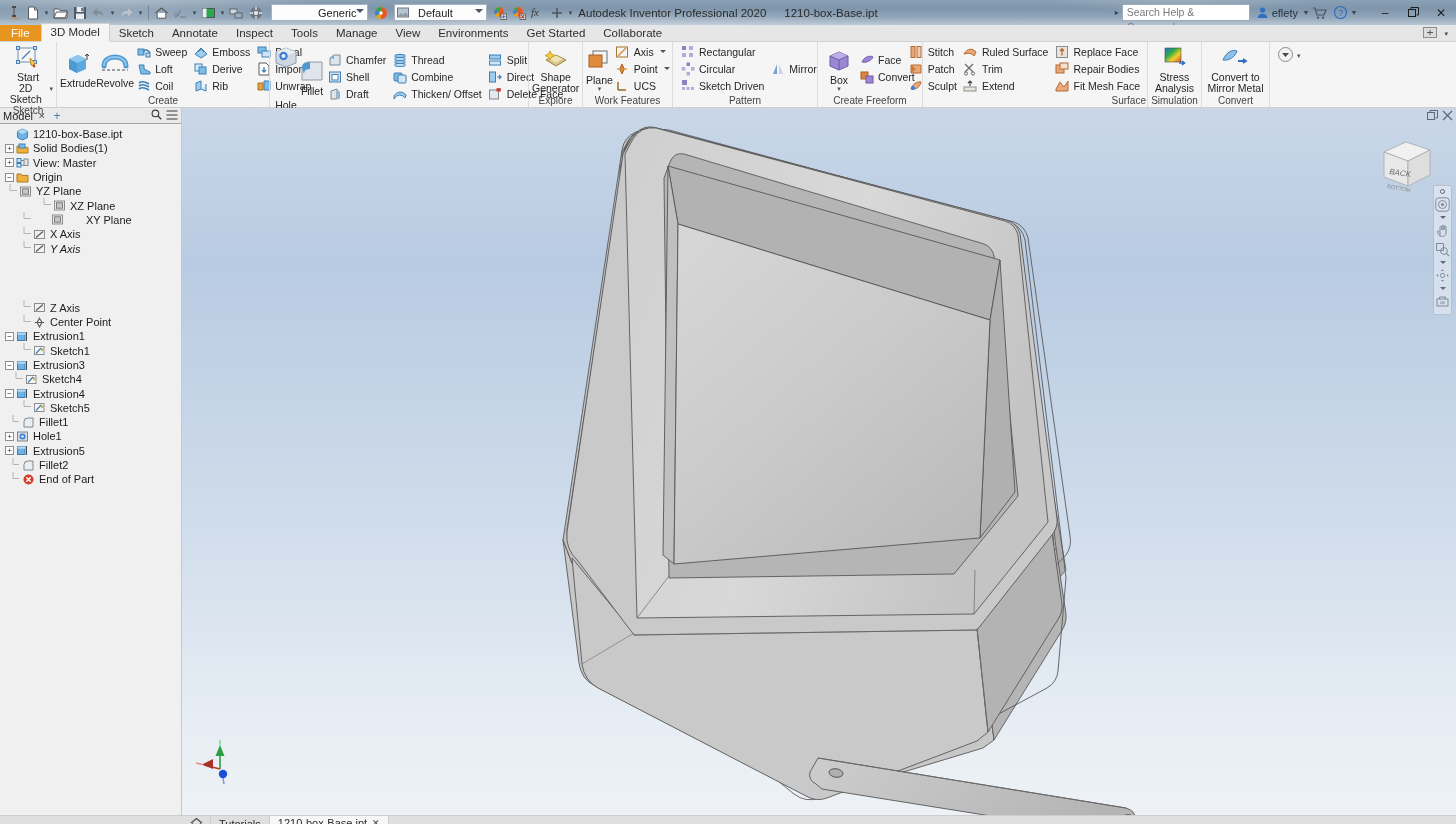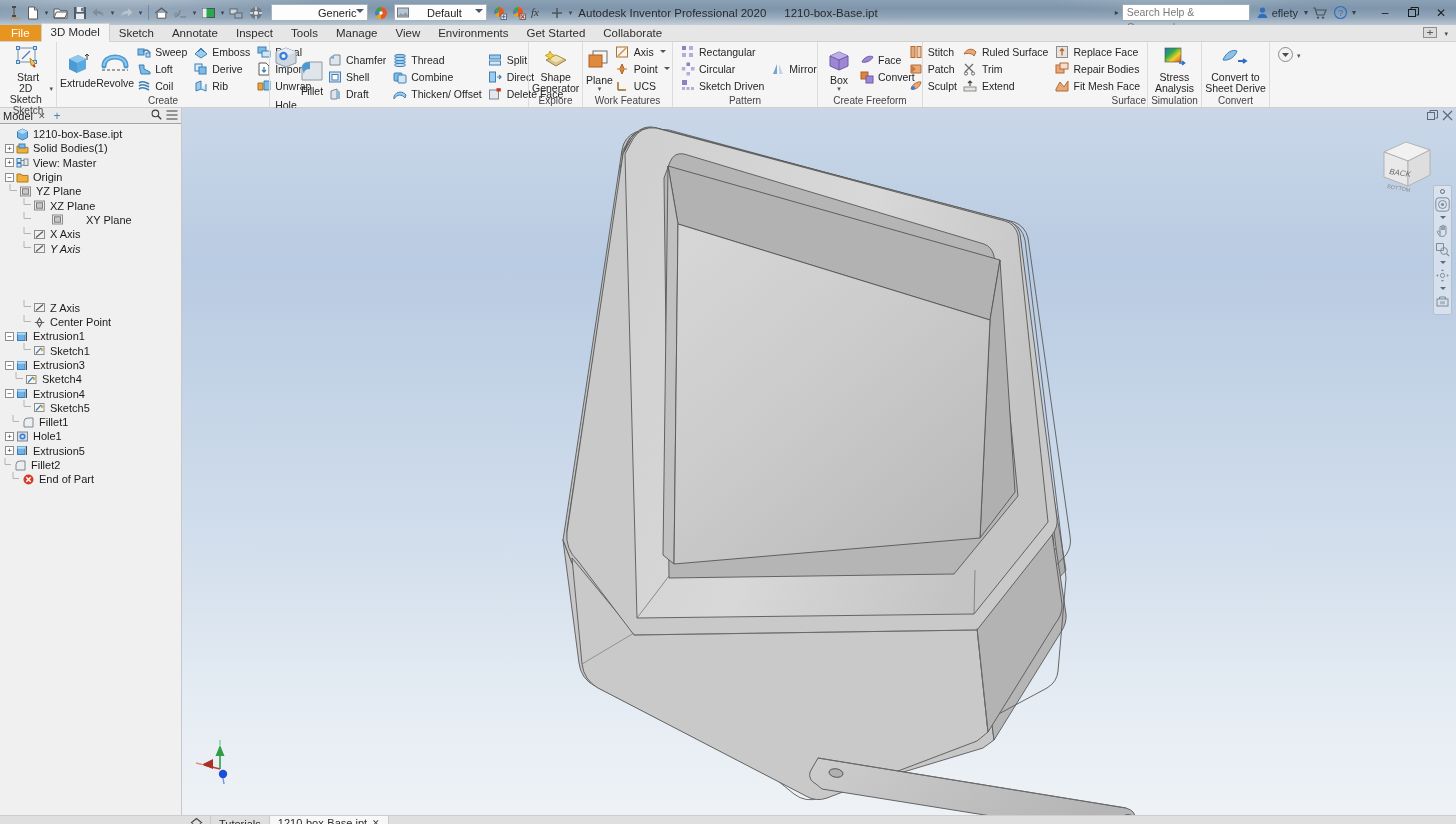--- a/index.html
+++ b/index.html
@@ -233,21 +233,21 @@
     </div>
     <div class="qbtn" style="margin-left:3px;">
       <svg width="14" height="14" viewBox="0 0 14 14">
           <circle cx="7" cy="7" r="6" fill="#f0a30a"></circle>
           <path d="M7 1a6 6 0 0 1 0 12z" fill="#e4572e"></path>
           <path d="M7 1a6 6 0 0 0-5.2 3l5.2 3z" fill="#2aa84a"></path>
           <path d="M1.8 10A6 6 0 0 1 1.8 4l5.2 3z" fill="#3b7dd8"></path>
           <circle cx="7" cy="7" r="1.7" fill="#fff"></circle>
         </svg>
     </div>
-    <div class="combo" style="width:93px;margin-left:4px;padding-left:32px;">
+    <div class="combo" style="width:93px;margin-left:4px;padding-left:23px;">
       <svg style="position:absolute;left:2px;top:2px;" width="12" height="12" viewBox="0 0 12 12">
           <rect x="0.5" y="1" width="11" height="9" fill="#b9c6d2" stroke="#6c7883"></rect>
           <path d="M1 9l3-3 2 2 2.5-3 3 4z" fill="#8d9aa6"></path>
         </svg>
       <span class="cval">Default</span>
       <span class="carr"></span>
     </div>
     <div class="qbtn" style="margin-left:3px;">
       <svg width="14" height="14" viewBox="0 0 14 14">
           <circle cx="6" cy="6" r="5" fill="#f0a30a"></circle>
@@ -881,21 +881,21 @@
   <div class="panel" style="width:68px;">
     <div class="prow">
       <div class="big" style="width:66px;">
         <span class="ic">
           <svg width="30" height="24" viewBox="0 0 30 24">
               <path d="M2 14c3-8 10-11 14-9-2 6-8 10-14 9z" fill="#8fc0e8" stroke="#3f7fb5"></path>
               <path d="M17 15h8M22 13l3 2-3 2" fill="none" stroke="#2f6fc0" stroke-width="1.8"></path>
             </svg>
         </span>
         <span>Convert to</span>
-        <span>Sheet Derive</span>
+        <span>Mirror Metal</span>
       </div>
     </div>
     <div class="plabel">Convert</div>
   </div>
 
   <div class="panel" style="width:46px;">
     <div class="prow" style="align-items:flex-start;padding-top:4px;">
       <div style="display:flex;align-items:center;gap:3px;padding-left:4px;">
         <span>
           <svg width="17" height="17" viewBox="0 0 17 17">
@@ -989,173 +989,173 @@
               <path d="M1 0v6.5h7" stroke="#b4b4b4" fill="none"></path>
             </svg></span>
         <span class="ticon">
             <svg width="13" height="13" viewBox="0 0 13 13">
               <rect x="1.5" y="2" width="10" height="9" fill="#e9e9e9" stroke="#8d8d8d"></rect>
               <rect x="3.5" y="3.8" width="6" height="5.4" fill="#c7c7c7" stroke="#7d7d7d"></rect>
             </svg>
           </span>
         <span class="tlabel">YZ Plane</span>
       </div>
+      <div class="tnode" style="padding-left:23px;margin-left:20px;">
+        <span class="tline"><svg width="9" height="13" viewBox="0 0 9 13">
+              <path d="M1 0v6.5h7" stroke="#b4b4b4" fill="none"></path>
+            </svg></span>
+        <span class="ticon">
+            <svg width="13" height="13" viewBox="0 0 13 13">
+              <rect x="1.5" y="2" width="10" height="9" fill="#e9e9e9" stroke="#8d8d8d"></rect>
+              <rect x="3.5" y="3.8" width="6" height="5.4" fill="#c7c7c7" stroke="#7d7d7d"></rect>
+            </svg>
+          </span>
+        <span class="tlabel">XZ Plane</span>
+      </div>
+      <div class="tnode" style="padding-left:23px;gap:18px;">
+        <span class="tline"><svg width="9" height="13" viewBox="0 0 9 13">
+              <path d="M1 0v6.5h7" stroke="#b4b4b4" fill="none"></path>
+            </svg></span>
+        <span class="ticon">
+            <svg width="13" height="13" viewBox="0 0 13 13">
+              <rect x="1.5" y="2" width="10" height="9" fill="#e9e9e9" stroke="#8d8d8d"></rect>
+              <rect x="3.5" y="3.8" width="6" height="5.4" fill="#c7c7c7" stroke="#7d7d7d"></rect>
+            </svg>
+          </span>
+        <span class="tlabel">XY Plane</span>
+      </div>
+
       <div class="tnode" style="padding-left:23px;">
         <span class="tline"><svg width="9" height="13" viewBox="0 0 9 13">
               <path d="M1 0v6.5h7" stroke="#b4b4b4" fill="none"></path>
             </svg></span>
         <span class="ticon">
             <svg width="13" height="13" viewBox="0 0 13 13">
-              <rect x="1.5" y="2" width="10" height="9" fill="#e9e9e9" stroke="#8d8d8d"></rect>
-              <rect x="3.5" y="3.8" width="6" height="5.4" fill="#c7c7c7" stroke="#7d7d7d"></rect>
-            </svg>
-          </span>
-        <span class="tlabel">XZ Plane</span>
-      </div>
-      <div class="tnode" style="padding-left:23px;gap:18px;">
+              <rect x="1.5" y="2.5" width="10" height="8" fill="#f1f1f1" stroke="#8d8d8d"></rect>
+              <path d="M3 9.5L10 3.5" stroke="#5b5b5b" stroke-width="1.2"></path>
+            </svg>
+          </span>
+        <span class="tlabel">X Axis</span>
+      </div>
+      <div class="tnode" style="padding-left:23px;font-style:italic;">
         <span class="tline"><svg width="9" height="13" viewBox="0 0 9 13">
               <path d="M1 0v6.5h7" stroke="#b4b4b4" fill="none"></path>
             </svg></span>
         <span class="ticon">
             <svg width="13" height="13" viewBox="0 0 13 13">
-              <rect x="1.5" y="2" width="10" height="9" fill="#e9e9e9" stroke="#8d8d8d"></rect>
-              <rect x="3.5" y="3.8" width="6" height="5.4" fill="#c7c7c7" stroke="#7d7d7d"></rect>
-            </svg>
-          </span>
-        <span class="tlabel">XY Plane</span>
+              <rect x="1.5" y="2.5" width="10" height="8" fill="#f1f1f1" stroke="#8d8d8d"></rect>
+              <path d="M3 9.5L10 3.5" stroke="#5b5b5b" stroke-width="1.2"></path>
+            </svg>
+          </span>
+        <span class="tlabel">Y Axis</span>
+      </div>
+      <div class="tnode" style="padding-left:23px;margin-top:45px;">
+        <span class="tline"><svg width="9" height="13" viewBox="0 0 9 13">
+              <path d="M1 0v6.5h7" stroke="#b4b4b4" fill="none"></path>
+            </svg></span>
+        <span class="ticon">
+            <svg width="13" height="13" viewBox="0 0 13 13">
+              <rect x="1.5" y="2.5" width="10" height="8" fill="#f1f1f1" stroke="#8d8d8d"></rect>
+              <path d="M3 9.5L10 3.5" stroke="#5b5b5b" stroke-width="1.2"></path>
+            </svg>
+          </span>
+        <span class="tlabel">Z Axis</span>
       </div>
 
       <div class="tnode" style="padding-left:23px;">
         <span class="tline"><svg width="9" height="13" viewBox="0 0 9 13">
               <path d="M1 0v6.5h7" stroke="#b4b4b4" fill="none"></path>
             </svg></span>
         <span class="ticon">
             <svg width="13" height="13" viewBox="0 0 13 13">
-              <rect x="1.5" y="2.5" width="10" height="8" fill="#f1f1f1" stroke="#8d8d8d"></rect>
-              <path d="M3 9.5L10 3.5" stroke="#5b5b5b" stroke-width="1.2"></path>
-            </svg>
-          </span>
-        <span class="tlabel">X Axis</span>
-      </div>
-      <div class="tnode" style="padding-left:23px;font-style:italic;">
-        <span class="tline"><svg width="9" height="13" viewBox="0 0 9 13">
-              <path d="M1 0v6.5h7" stroke="#b4b4b4" fill="none"></path>
-            </svg></span>
-        <span class="ticon">
-            <svg width="13" height="13" viewBox="0 0 13 13">
-              <rect x="1.5" y="2.5" width="10" height="8" fill="#f1f1f1" stroke="#8d8d8d"></rect>
-              <path d="M3 9.5L10 3.5" stroke="#5b5b5b" stroke-width="1.2"></path>
-            </svg>
-          </span>
-        <span class="tlabel">Y Axis</span>
-      </div>
-      <div class="tnode" style="padding-left:23px;margin-top:45px;">
-        <span class="tline"><svg width="9" height="13" viewBox="0 0 9 13">
-              <path d="M1 0v6.5h7" stroke="#b4b4b4" fill="none"></path>
-            </svg></span>
-        <span class="ticon">
-            <svg width="13" height="13" viewBox="0 0 13 13">
-              <rect x="1.5" y="2.5" width="10" height="8" fill="#f1f1f1" stroke="#8d8d8d"></rect>
-              <path d="M3 9.5L10 3.5" stroke="#5b5b5b" stroke-width="1.2"></path>
-            </svg>
-          </span>
-        <span class="tlabel">Z Axis</span>
-      </div>
-
+              <path d="M6.5 2.2 L9 6.5 L6.5 10.8 L4 6.5 Z" fill="none" stroke="#5b5b5b" stroke-width="1.1"></path>
+              <path d="M1.8 6.5h9.4" stroke="#5b5b5b" stroke-width="1"></path>
+            </svg>
+          </span>
+        <span class="tlabel">Center Point</span>
+      </div>
+
+      <div class="tnode" style="padding-left:4px;">
+        <span class="tgl">
+            <span class="box">−</span>
+          </span>
+        <span class="ticon">
+            <svg width="13" height="13" viewBox="0 0 13 13">
+              <rect x="1.5" y="2.5" width="7.5" height="8" fill="#6fb2e8" stroke="#3f7fb5"></rect>
+              <rect x="1.5" y="2.5" width="7.5" height="2.2" fill="#b3dbf5"></rect>
+              <path d="M10.5 2v9" stroke="#4a4a4a"></path>
+            </svg>
+          </span>
+        <span class="tlabel">Extrusion1</span>
+      </div>
       <div class="tnode" style="padding-left:23px;">
         <span class="tline"><svg width="9" height="13" viewBox="0 0 9 13">
               <path d="M1 0v6.5h7" stroke="#b4b4b4" fill="none"></path>
             </svg></span>
         <span class="ticon">
             <svg width="13" height="13" viewBox="0 0 13 13">
-              <path d="M6.5 2.2 L9 6.5 L6.5 10.8 L4 6.5 Z" fill="none" stroke="#5b5b5b" stroke-width="1.1"></path>
-              <path d="M1.8 6.5h9.4" stroke="#5b5b5b" stroke-width="1"></path>
-            </svg>
-          </span>
-        <span class="tlabel">Center Point</span>
+              <rect x="1.5" y="2.5" width="9.5" height="8" fill="#f6f6f6" stroke="#8d8d8d"></rect>
+              <path d="M3 9.5L8 4" stroke="#3f7fb5" stroke-width="1.2"></path>
+              <path d="M8 4l2 1.2-1.2 2z" fill="#f0c24a" stroke="#b08a1e" stroke-width="0.6"></path>
+            </svg>
+          </span>
+        <span class="tlabel">Sketch1</span>
       </div>
 
       <div class="tnode" style="padding-left:4px;">
         <span class="tgl">
             <span class="box">−</span>
           </span>
         <span class="ticon">
             <svg width="13" height="13" viewBox="0 0 13 13">
               <rect x="1.5" y="2.5" width="7.5" height="8" fill="#6fb2e8" stroke="#3f7fb5"></rect>
               <rect x="1.5" y="2.5" width="7.5" height="2.2" fill="#b3dbf5"></rect>
               <path d="M10.5 2v9" stroke="#4a4a4a"></path>
             </svg>
           </span>
-        <span class="tlabel">Extrusion1</span>
+        <span class="tlabel">Extrusion3</span>
+      </div>
+      <div class="tnode" style="padding-left:15px;">
+        <span class="tline"><svg width="9" height="13" viewBox="0 0 9 13">
+              <path d="M1 0v6.5h7" stroke="#b4b4b4" fill="none"></path>
+            </svg></span>
+        <span class="ticon">
+            <svg width="13" height="13" viewBox="0 0 13 13">
+              <rect x="1.5" y="2.5" width="9.5" height="8" fill="#f6f6f6" stroke="#8d8d8d"></rect>
+              <path d="M3 9.5L8 4" stroke="#3f7fb5" stroke-width="1.2"></path>
+              <path d="M8 4l2 1.2-1.2 2z" fill="#f0c24a" stroke="#b08a1e" stroke-width="0.6"></path>
+            </svg>
+          </span>
+        <span class="tlabel">Sketch4</span>
+      </div>
+
+      <div class="tnode" style="padding-left:4px;">
+        <span class="tgl">
+            <span class="box">−</span>
+          </span>
+        <span class="ticon">
+            <svg width="13" height="13" viewBox="0 0 13 13">
+              <rect x="1.5" y="2.5" width="7.5" height="8" fill="#6fb2e8" stroke="#3f7fb5"></rect>
+              <rect x="1.5" y="2.5" width="7.5" height="2.2" fill="#b3dbf5"></rect>
+              <path d="M10.5 2v9" stroke="#4a4a4a"></path>
+            </svg>
+          </span>
+        <span class="tlabel">Extrusion4</span>
       </div>
       <div class="tnode" style="padding-left:23px;">
         <span class="tline"><svg width="9" height="13" viewBox="0 0 9 13">
               <path d="M1 0v6.5h7" stroke="#b4b4b4" fill="none"></path>
             </svg></span>
         <span class="ticon">
             <svg width="13" height="13" viewBox="0 0 13 13">
               <rect x="1.5" y="2.5" width="9.5" height="8" fill="#f6f6f6" stroke="#8d8d8d"></rect>
               <path d="M3 9.5L8 4" stroke="#3f7fb5" stroke-width="1.2"></path>
               <path d="M8 4l2 1.2-1.2 2z" fill="#f0c24a" stroke="#b08a1e" stroke-width="0.6"></path>
             </svg>
           </span>
-        <span class="tlabel">Sketch1</span>
-      </div>
-
-      <div class="tnode" style="padding-left:4px;">
-        <span class="tgl">
-            <span class="box">−</span>
-          </span>
-        <span class="ticon">
-            <svg width="13" height="13" viewBox="0 0 13 13">
-              <rect x="1.5" y="2.5" width="7.5" height="8" fill="#6fb2e8" stroke="#3f7fb5"></rect>
-              <rect x="1.5" y="2.5" width="7.5" height="2.2" fill="#b3dbf5"></rect>
-              <path d="M10.5 2v9" stroke="#4a4a4a"></path>
-            </svg>
-          </span>
-        <span class="tlabel">Extrusion3</span>
-      </div>
-      <div class="tnode" style="padding-left:15px;">
-        <span class="tline"><svg width="9" height="13" viewBox="0 0 9 13">
-              <path d="M1 0v6.5h7" stroke="#b4b4b4" fill="none"></path>
-            </svg></span>
-        <span class="ticon">
-            <svg width="13" height="13" viewBox="0 0 13 13">
-              <rect x="1.5" y="2.5" width="9.5" height="8" fill="#f6f6f6" stroke="#8d8d8d"></rect>
-              <path d="M3 9.5L8 4" stroke="#3f7fb5" stroke-width="1.2"></path>
-              <path d="M8 4l2 1.2-1.2 2z" fill="#f0c24a" stroke="#b08a1e" stroke-width="0.6"></path>
-            </svg>
-          </span>
-        <span class="tlabel">Sketch4</span>
-      </div>
-
-      <div class="tnode" style="padding-left:4px;">
-        <span class="tgl">
-            <span class="box">−</span>
-          </span>
-        <span class="ticon">
-            <svg width="13" height="13" viewBox="0 0 13 13">
-              <rect x="1.5" y="2.5" width="7.5" height="8" fill="#6fb2e8" stroke="#3f7fb5"></rect>
-              <rect x="1.5" y="2.5" width="7.5" height="2.2" fill="#b3dbf5"></rect>
-              <path d="M10.5 2v9" stroke="#4a4a4a"></path>
-            </svg>
-          </span>
-        <span class="tlabel">Extrusion4</span>
-      </div>
-      <div class="tnode" style="padding-left:23px;">
-        <span class="tline"><svg width="9" height="13" viewBox="0 0 9 13">
-              <path d="M1 0v6.5h7" stroke="#b4b4b4" fill="none"></path>
-            </svg></span>
-        <span class="ticon">
-            <svg width="13" height="13" viewBox="0 0 13 13">
-              <rect x="1.5" y="2.5" width="9.5" height="8" fill="#f6f6f6" stroke="#8d8d8d"></rect>
-              <path d="M3 9.5L8 4" stroke="#3f7fb5" stroke-width="1.2"></path>
-              <path d="M8 4l2 1.2-1.2 2z" fill="#f0c24a" stroke="#b08a1e" stroke-width="0.6"></path>
-            </svg>
-          </span>
         <span class="tlabel">Sketch5</span>
       </div>
 
       <div class="tnode" style="padding-left:12px;">
         <span class="tline"><svg width="9" height="13" viewBox="0 0 9 13">
               <path d="M1 0v6.5h6" stroke="#b4b4b4" fill="none"></path>
             </svg></span>
         <span class="ticon">
             <svg width="13" height="13" viewBox="0 0 13 13">
               <path d="M2 11V5.5Q2 2 6 2h5v9z" fill="#eceff2" stroke="#7d8892"></path>
@@ -1185,21 +1185,21 @@
         <span class="ticon">
             <svg width="13" height="13" viewBox="0 0 13 13">
               <rect x="1.5" y="2.5" width="7.5" height="8" fill="#6fb2e8" stroke="#3f7fb5"></rect>
               <rect x="1.5" y="2.5" width="7.5" height="2.2" fill="#b3dbf5"></rect>
               <path d="M10.5 2v9" stroke="#4a4a4a"></path>
             </svg>
           </span>
         <span class="tlabel">Extrusion5</span>
       </div>
 
-      <div class="tnode" style="padding-left:4px;">
+      <div class="tnode" style="padding-left:12px;">
         <span class="tline"><svg width="9" height="13" viewBox="0 0 9 13">
               <path d="M1 0v6.5h6" stroke="#b4b4b4" fill="none"></path>
             </svg></span>
         <span class="ticon">
             <svg width="13" height="13" viewBox="0 0 13 13">
               <path d="M2 11V5.5Q2 2 6 2h5v9z" fill="#eceff2" stroke="#7d8892"></path>
             </svg>
           </span>
         <span class="tlabel">Fillet2</span>
       </div>

